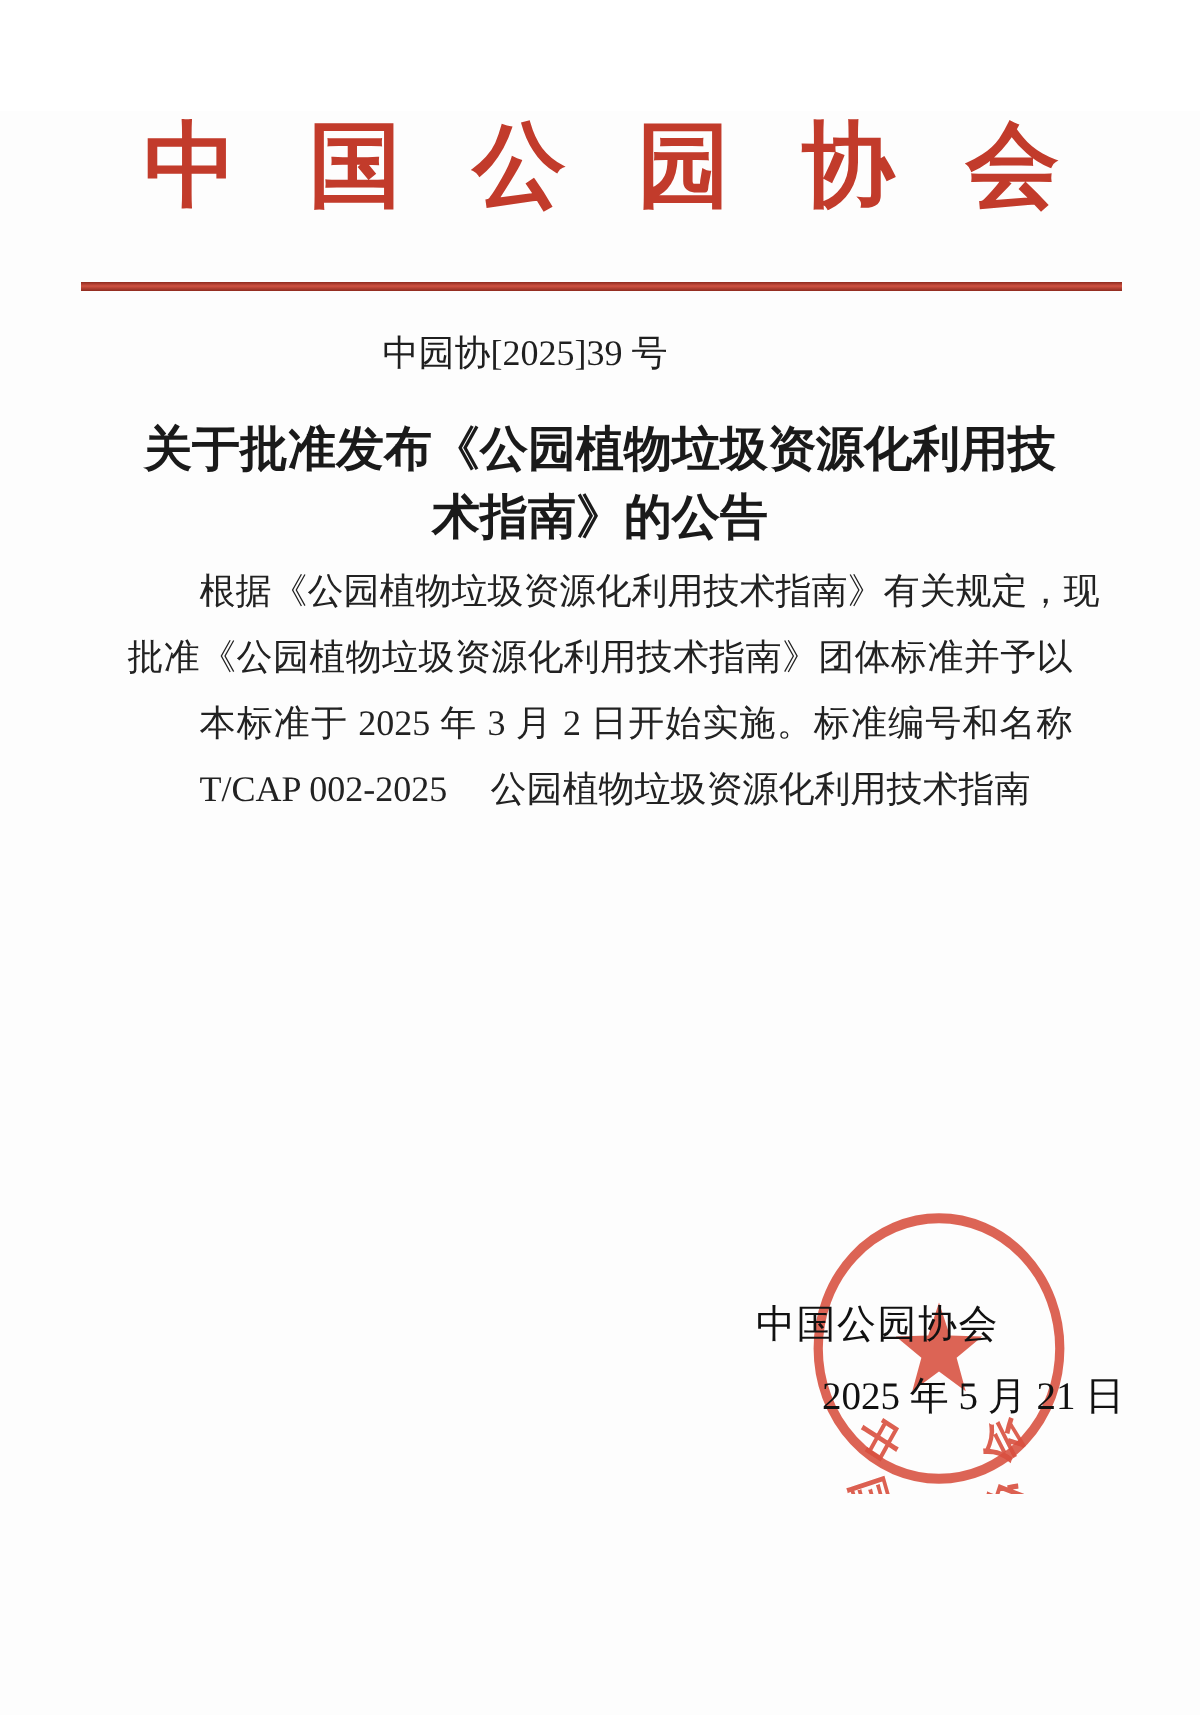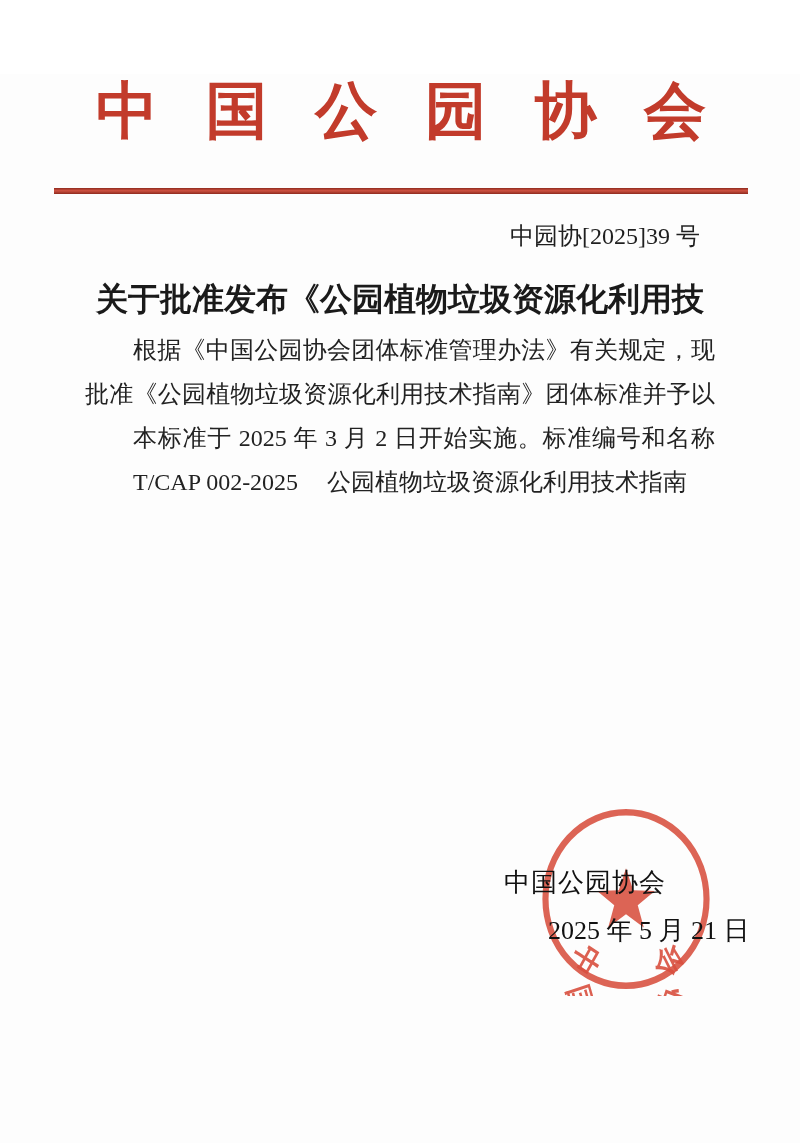--- a/index.html
+++ b/index.html
@@ -30,21 +30,21 @@
   .red-rule {
     margin: 40px 52px 0 54px;
     height: 6px;
     background: linear-gradient(#8e2a1e, #cf5242 45%, #8e2a1e);
   }
 
   
   .doc-number {
     margin-top: 26px;
     padding-right: 100px;
-    text-align: right;
+    text-align: center;
     font-size: 24px;
     line-height: 32px;
     color: #1f1f1f;
   }
 
   
   .doc-title {
     margin-top: 25px;
     text-align: center;
     font-size: 32px;
@@ -110,24 +110,25 @@
     <span>协</span>
     <span>会</span>
   </div>
 
   <div class="red-rule"></div>
 
   <div class="doc-number">中园协[2025]39 号</div>
 
   <div class="doc-title">
     <div>关于批准发布《公园植物垃圾资源化利用技</div>
+    <div>术指南》的公告</div>
   </div>
 
   <div class="doc-body">
-    <div class="line fill indent">根据《中国公园协会团体标准管理办法》有关规定，现</div>
+    <div class="line fill indent">根据《公园植物垃圾资源化利用技术指南》有关规定，现</div>
     <div class="line fill">批准《公园植物垃圾资源化利用技术指南》团体标准并予以</div>
 
     <div class="line fill indent">本标准于 2025 年 3 月 2 日开始实施。标准编号和名称</div>
 
     <div class="line indent">
       <span>T/CAP 002-2025</span><span class="standard-name">公园植物垃圾资源化利用技术指南</span>
     </div>
   </div>
 
   <div class="seal-wrap">

